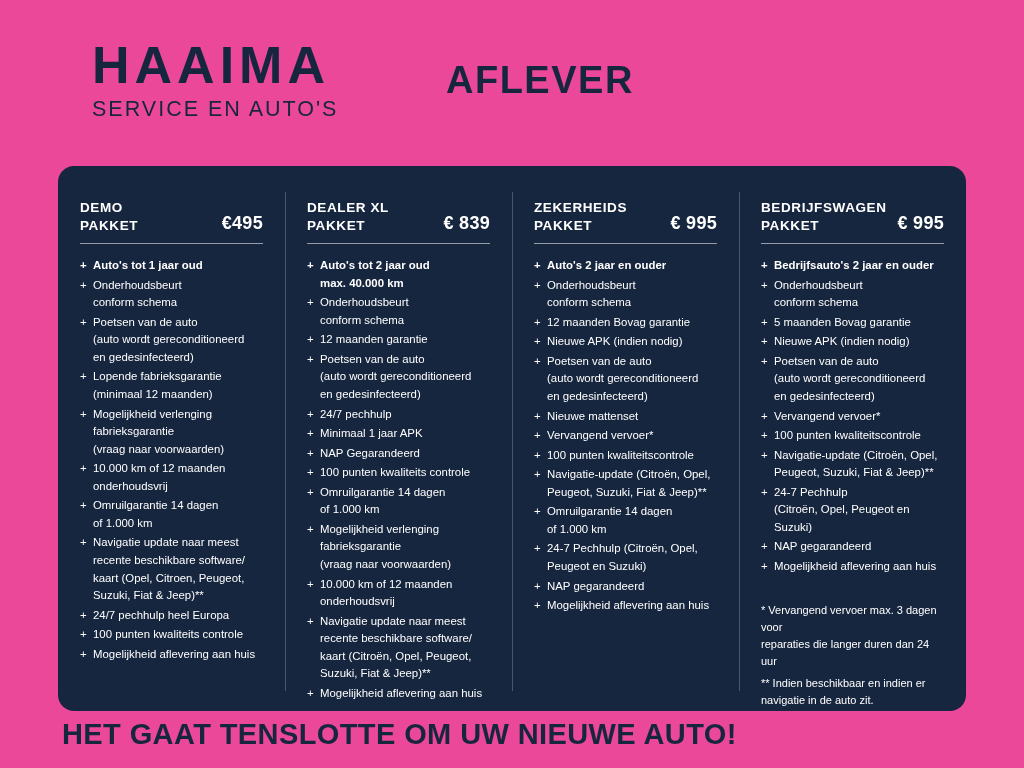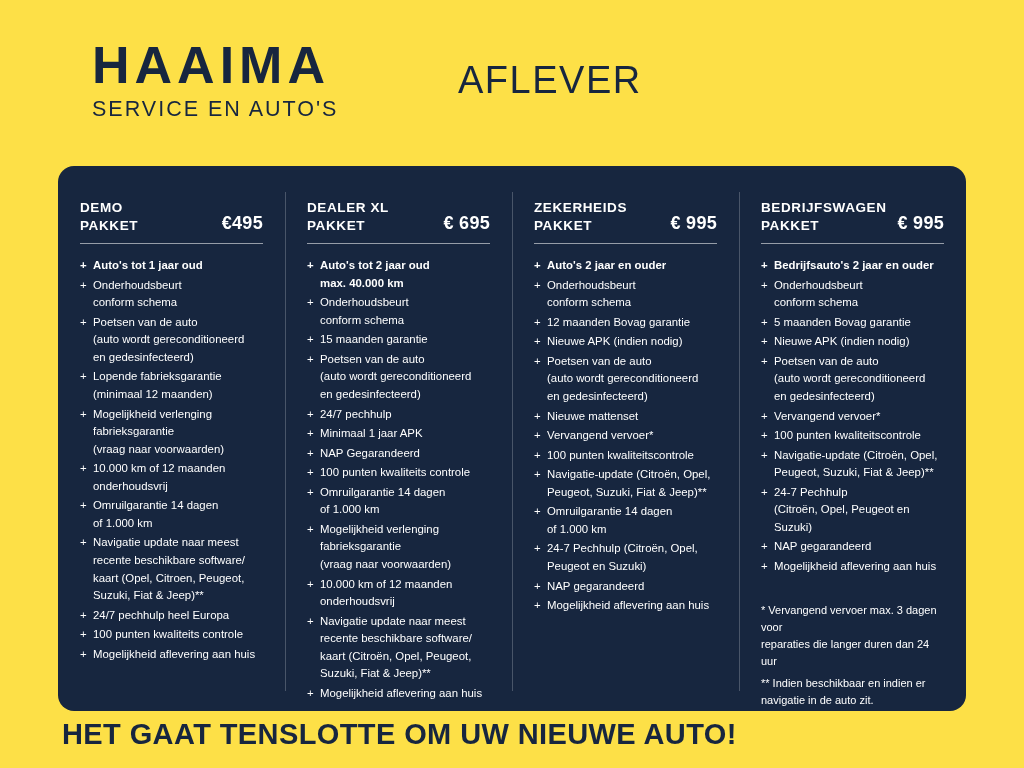--- a/index.html
+++ b/index.html
@@ -7,21 +7,21 @@
     width: 1024px;
     height: 768px;
     background: #ffffff;
     font-family: "Liberation Sans", sans-serif;
     overflow: hidden;
   }
   .page {
     position: relative;
     width: 1024px;
     height: 768px;
-    background: #fde047;
+    background: #ec4899;
   }
 
   
   .header {
     position: absolute;
     left: 0; top: 0;
     width: 1024px;
     height: 160px;
     display: flex;
     align-items: center;
@@ -38,24 +38,24 @@
     line-height: 1.0;
   }
   .brand-sub {
     margin-top: 7px;
     font-size: 21.5px;
     letter-spacing: 2.0px;
     color: #17263f;
     line-height: 1.1;
   }
   .title-block {
-    margin-left: 26px;
+    margin-left: 14px;
     color: #17263f;
     font-size: 38px;
-    font-weight: normal;
+    font-weight: bold;
     letter-spacing: 1.5px;
     line-height: 1.12;
   }
 
   
   .panel {
     position: absolute;
     left: 58px;
     top: 166px;
     width: 908px;
@@ -196,28 +196,28 @@
         <li>24/7 pechhulp heel Europa</li>
         <li>100 punten kwaliteits controle</li>
         <li>Mogelijkheid aflevering aan huis</li>
       </ul>
     </div>
 
     <div class="col">
       <div class="col-head">
         <div class="pkg-name">DEALER XL
 PAKKET</div>
-        <div class="pkg-price">€ 695</div>
+        <div class="pkg-price">€ 839</div>
       </div>
       <ul class="feature-list">
         <li class="bold">Auto's tot 2 jaar oud
 max. 40.000 km</li>
         <li>Onderhoudsbeurt
 conform schema</li>
-        <li>15 maanden garantie</li>
+        <li>12 maanden garantie</li>
         <li>Poetsen van de auto
 (auto wordt gereconditioneerd
 en gedesinfecteerd)</li>
         <li>24/7 pechhulp</li>
         <li>Minimaal 1 jaar APK</li>
         <li>NAP Gegarandeerd</li>
         <li>100 punten kwaliteits controle</li>
         <li>Omruilgarantie 14 dagen
 of 1.000 km</li>
         <li>Mogelijkheid verlenging

